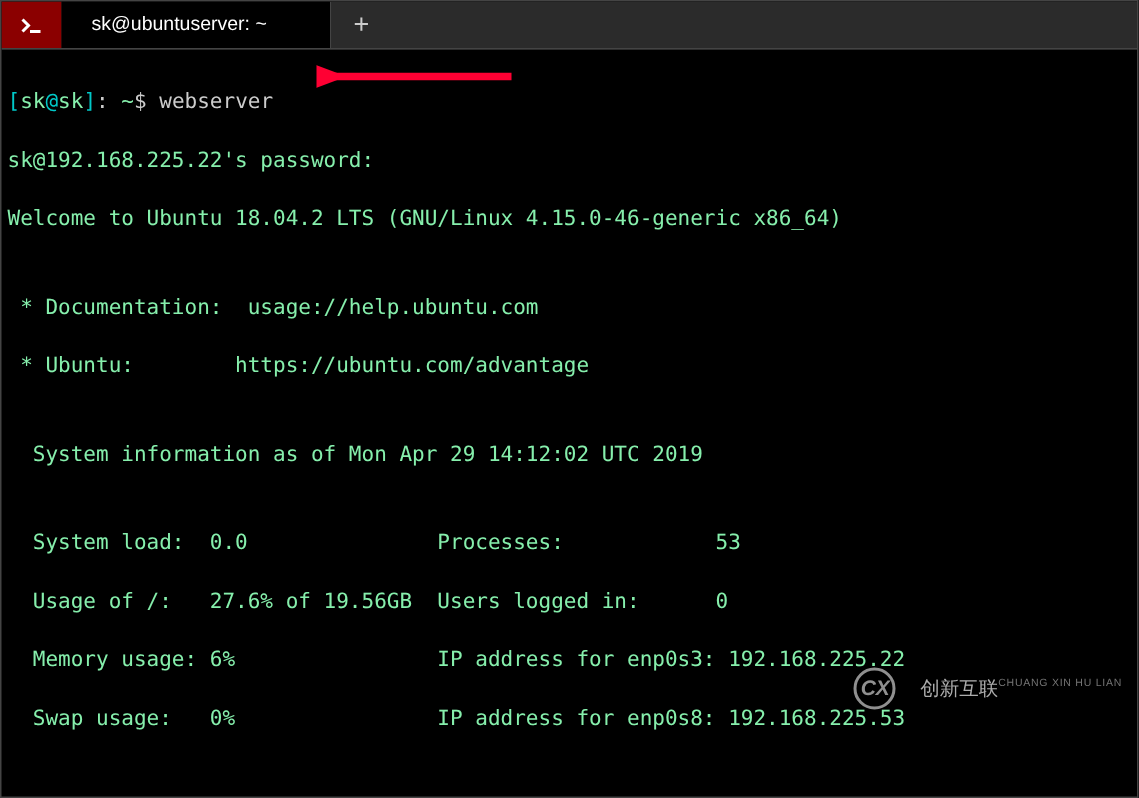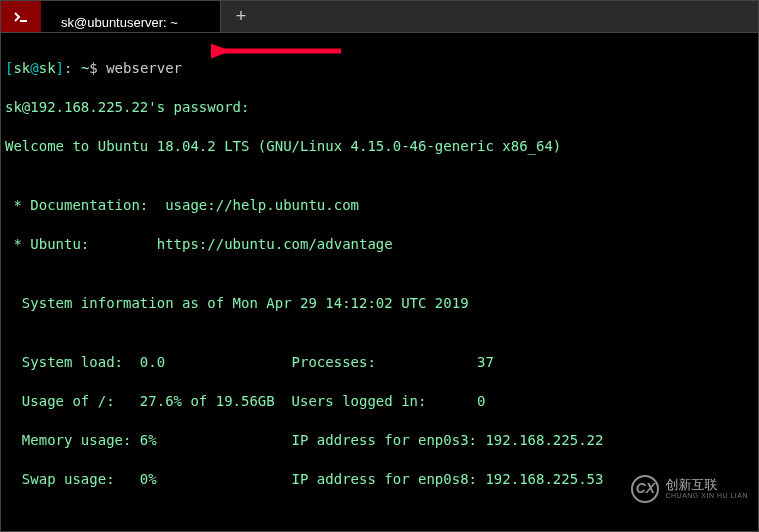--- a/index.html
+++ b/index.html
@@ -24,21 +24,21 @@
       width: 40px;
       background: #8b0000;
       display: flex;
       align-items: center;
       justify-content: center;
       color: #fff;
     }
     .tab-icon svg { width: 16px; height: 16px; }
     .tab {
       display: flex;
-      align-items: flex-end;
+      align-items: center;
       padding: 0 20px;
       color: #ccc;
       font-family: sans-serif;
       font-size: 13px;
       border-right: 1px solid #444;
       min-width: 180px;
     }
     .tab-active { background: #000; color: #fff; }
     .newtab {
       width: 40px;
@@ -59,36 +59,36 @@
     .cyan { color: #00c8c8; }
     .white { color: #cccccc; }
     .arrow {
       position: absolute;
       top: 40px;
       left: 210px;
     }
     .watermark {
       position: absolute;
       right: 10px;
-      bottom: 28px;
+      bottom: 58px;
       color: #888;
       font-family: sans-serif;
       font-size: 10px;
       display: flex;
       align-items: center;
-      gap: 6px;
+      gap: 16px;
       opacity: 0.85;
     }
     .watermark .wm-icon {
       width: 28px; height: 28px;
       border: 2px solid #aaa; border-radius: 50%;
       display: flex; align-items: center; justify-content: center;
       font-size: 14px; font-style: italic; font-weight: bold; color:#aaa;
     }
-    .watermark .wm-text { display:flex; flex-direction:column; line-height:1.15; }
+    .watermark .wm-text { display:flex; flex-direction:row; line-height:1.15; }
   </style>
 </head>
 <body>
 
 <div class="tabbar">
   <div class="tab-icon">
     <svg viewBox="0 0 16 16" fill="none" stroke="#fff" stroke-width="2">
         <polyline points="2,4 6,8 2,12"></polyline>
         <line x1="7" y1="12" x2="14" y2="12"></line>
       </svg>
@@ -104,21 +104,21 @@
 <div class="term">
 <div><span class="cyan">[</span><span class="green">sk</span><span class="cyan">@</span><span class="green">sk</span><span class="cyan">]</span><span class="white">: </span><span class="green">~</span><span class="white">$ </span><span class="white">webserver</span></div>
 <div class="green">sk@192.168.225.22's password:</div>
 <div class="green">Welcome to Ubuntu 18.04.2 LTS (GNU/Linux 4.15.0-46-generic x86_64)</div>
 <div class="green"></div>
 <div class="green"> * Documentation:  usage://help.ubuntu.com</div>
 <div class="green"> * Ubuntu:        https://ubuntu.com/advantage</div>
 <div class="green"></div>
 <div class="green">  System information as of Mon Apr 29 14:12:02 UTC 2019</div>
 <div class="green"></div>
-<div class="green">  System load:  0.0               Processes:            37</div>
+<div class="green">  System load:  0.0               Processes:            53</div>
 <div class="green">  Usage of /:   27.6% of 19.56GB  Users logged in:      0</div>
 <div class="green">  Memory usage: 6%                IP address for enp0s3: 192.168.225.22</div>
 <div class="green">  Swap usage:   0%                IP address for enp0s8: 192.168.225.53</div>
 <div class="green"></div>
 
 
 <div class="green"></div>
 
 <div class="green"></div>
 

